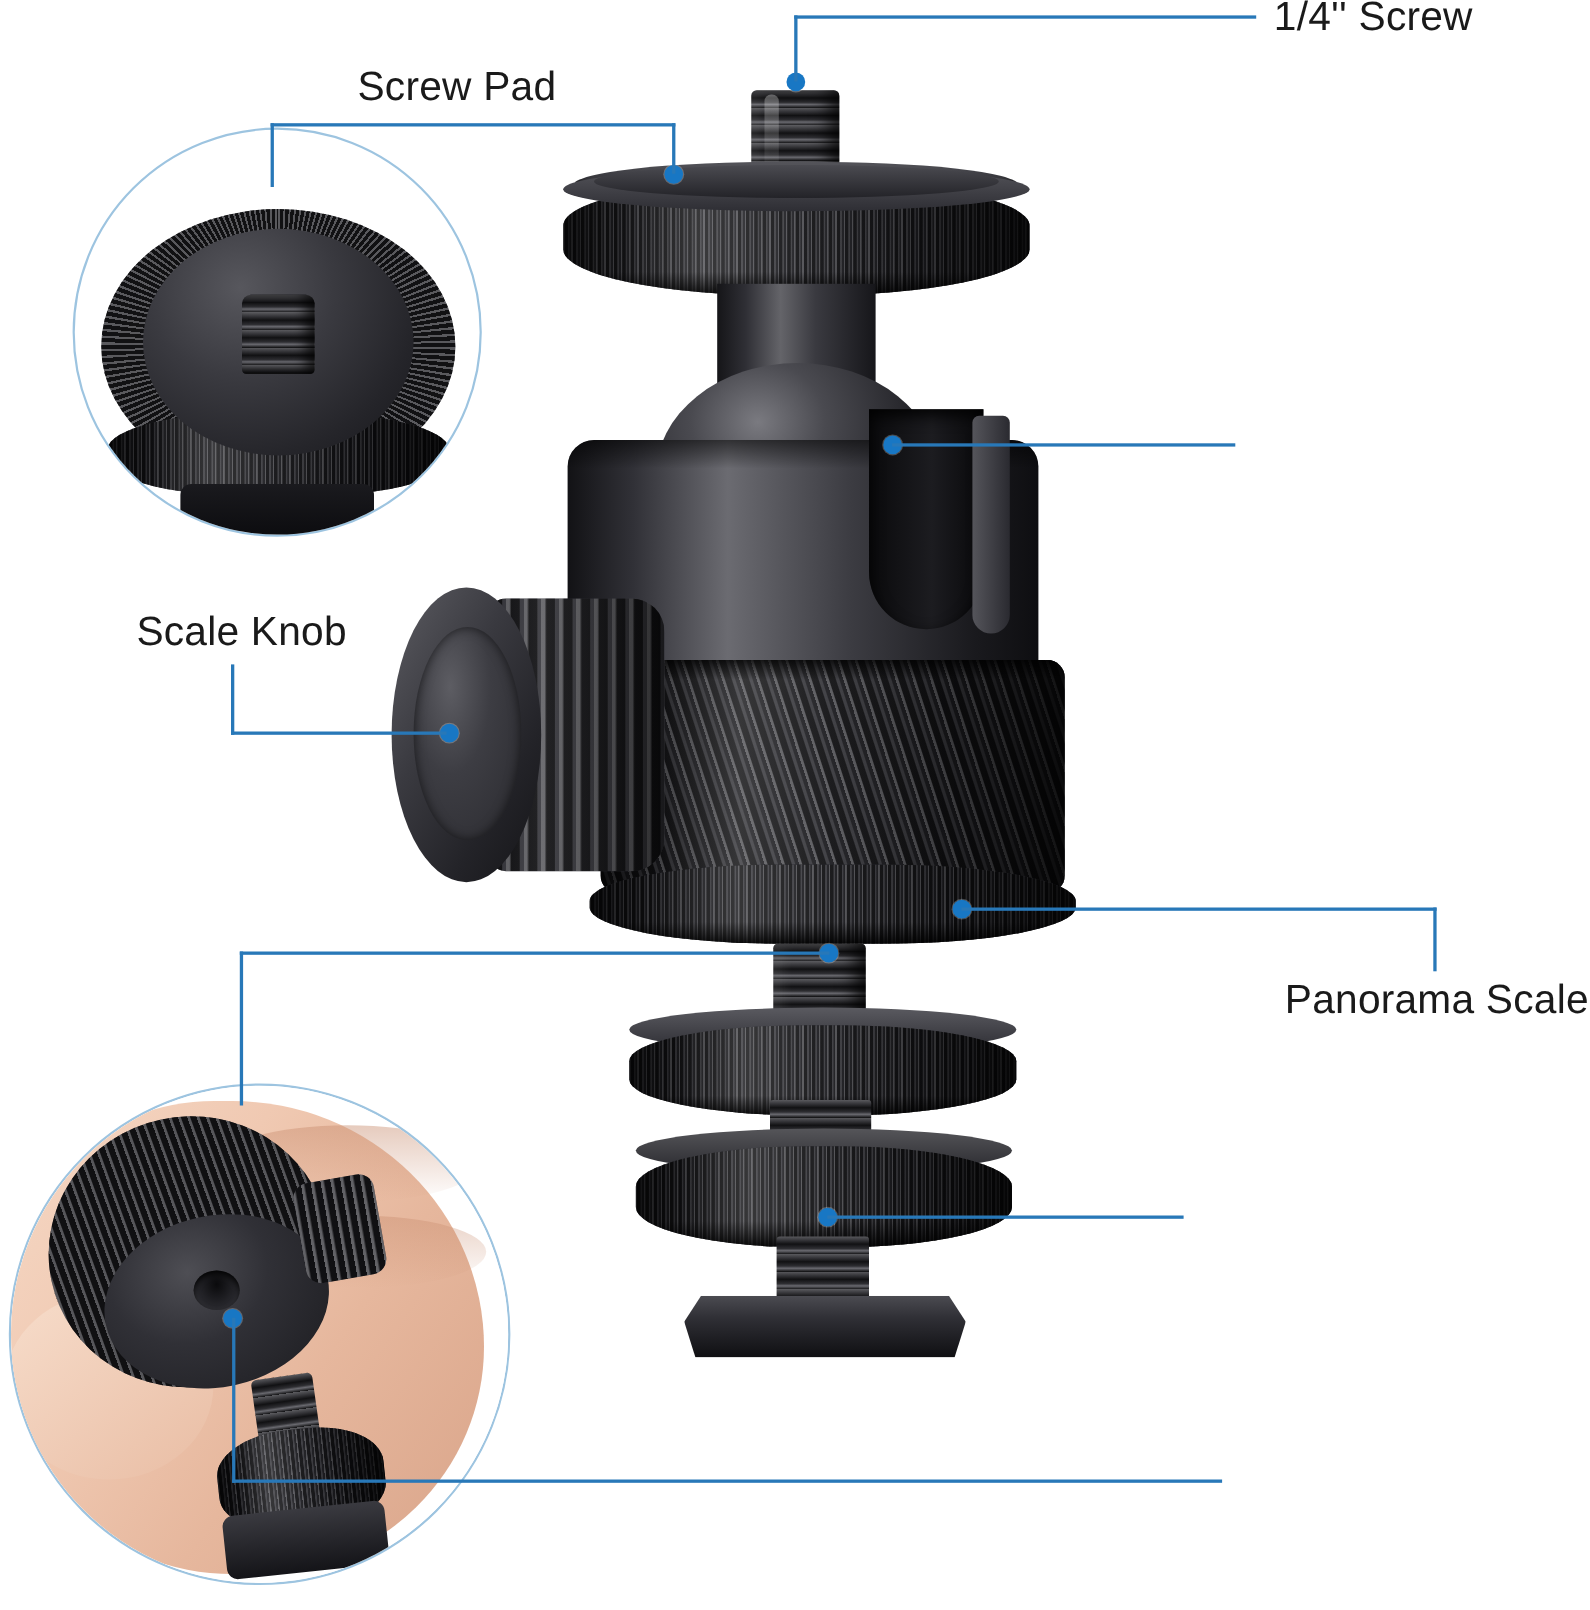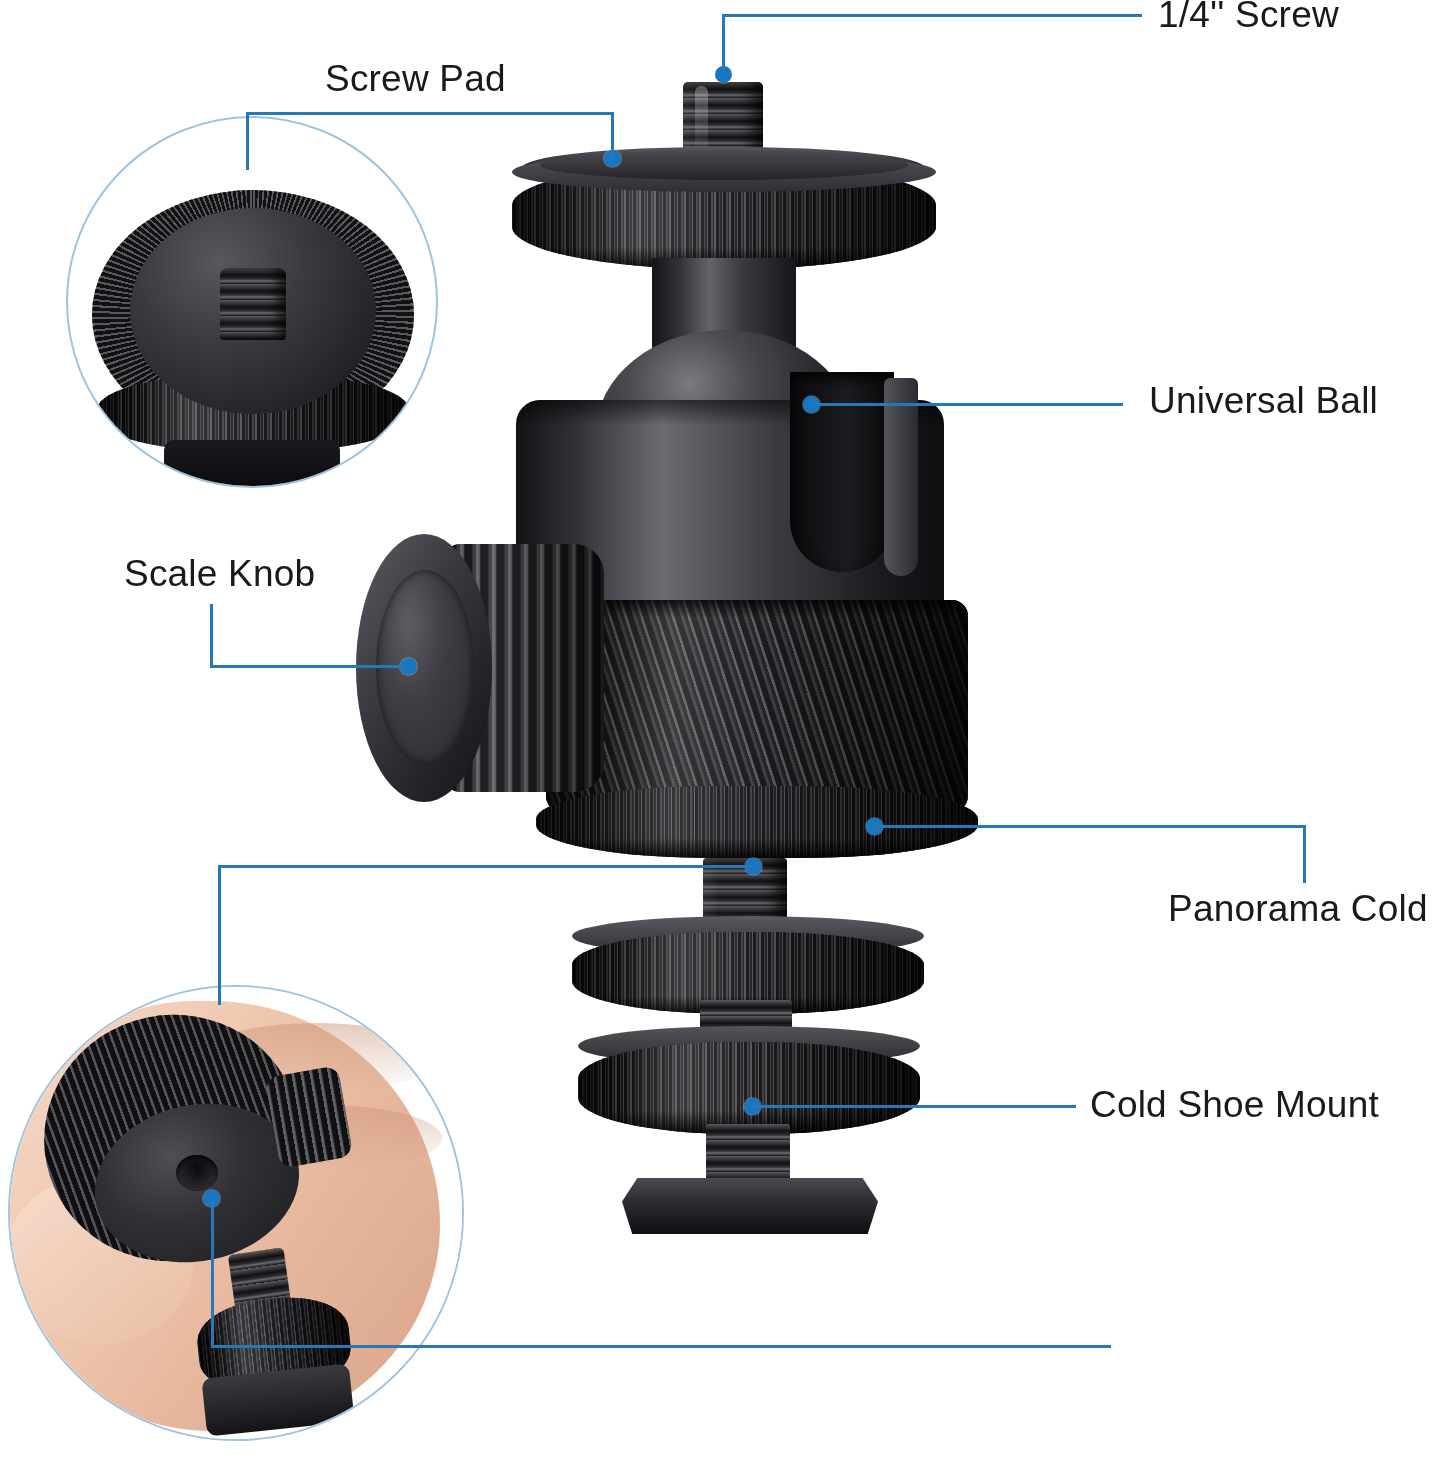--- a/index.html
+++ b/index.html
@@ -267,22 +267,20 @@
   <div class="leader v" style="left:218px;top:865px;height:140px;"></div>
 
   <div class="dot" style="left:203px;top:1190px;"></div>
   <div class="leader v" style="left:211px;top:1198px;height:150px;"></div>
   <div class="leader h" style="left:211px;top:1345px;width:900px;"></div>
 
   <div class="callout" style="left:1158px;top:-4px;">1/4'' Screw</div>
 
   <div class="callout" style="left:325px;top:60px;">Screw Pad</div>
 
-  <div class="callout" style="left:1149px;top:382px;">Universal Ball</div>
 
   <div class="callout" style="left:124px;top:555px;">Scale Knob</div>
 
-  <div class="callout" style="left:1168px;top:890px;">Panorama Cold</div>
-
-  <div class="callout" style="left:1090px;top:1086px;">Cold Shoe Mount</div>
+  <div class="callout" style="left:1168px;top:890px;">Panorama Scale</div>
+
 
 
 </div>
 
 </body></html>

